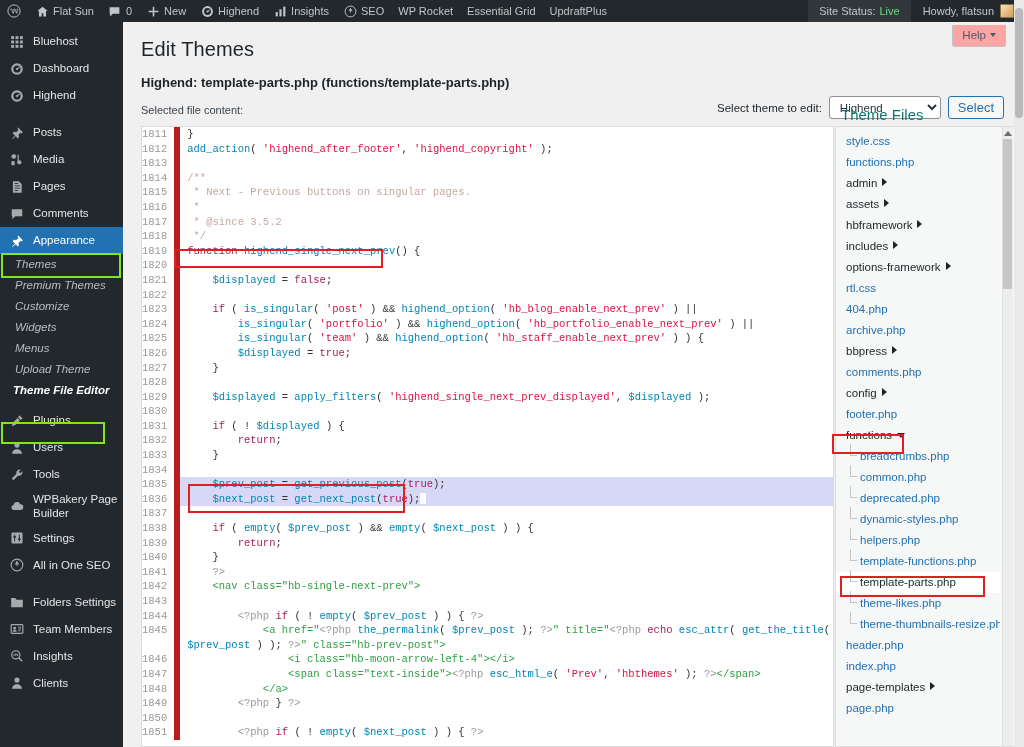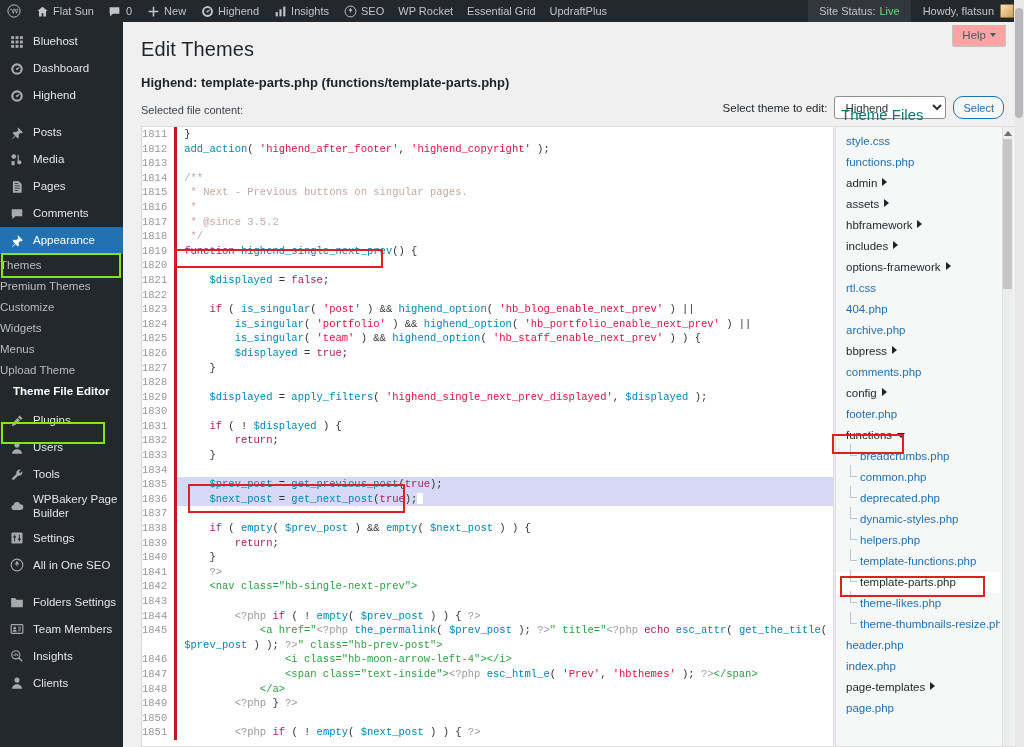--- a/index.html
+++ b/index.html
@@ -56,22 +56,22 @@
     color: #e4e4e7; line-height: 1.25;
   }
   .menu-row .mi { width: 16px; height: 16px; flex: 0 0 16px; display:inline-flex; align-items:center; justify-content:center; color:#a7aaad; }
   .menu-sep { height: 10px; }
   .menu-row.current {
     background: #2271b1; color: #fff; font-weight: 400;
     position: relative;
   }
   .menu-row.current .mi { color:#fff; }
   .submenu-row {
-    padding: 4px 8px 4px 0; font-size: 11.5px; color: #b9bcc0; min-height: 21px;
-    display:flex; align-items:flex-end;
+    padding: 4px 8px 4px 15px; font-size: 11.5px; color: #b9bcc0; min-height: 21px;
+    display:flex; align-items:flex-start;font-style:italic;
   }
   .submenu-row.active-file {
     color:#fff; font-weight:700;
   }
   .hl-green-box {
     position:absolute; border: 2px solid #7ee81f; pointer-events:none; z-index: 40;
   }
   .menu-arrow {
     position: absolute; right: -1px; top: 50%; transform: translateY(-50%);
     width: 0; height: 0; border-top: 8px solid transparent; border-bottom: 8px solid transparent;
@@ -112,22 +112,22 @@
     font-size: 11.5px; color: #1d2327;
   }
   select#theme-select {
     font-family: "Liberation Sans", sans-serif;
     font-size: 11.5px; color: #2c3338;
     background: #fff; border: 1px solid #8c8f94; border-radius: 3px;
     padding: 3px 4px 3px 6px; width: 112px; height: 23px;
   }
   #select-btn {
     font-family: "Liberation Sans", sans-serif;
-    font-size: 11px; color: #2271b1;
-    background: #f6f7f7; border: 1px solid #2271b1; border-radius: 10px;
+    font-size: 13px; color: #2271b1;
+    background: #f6f7f7; border: 1px solid #2271b1; border-radius: 3px;
     padding: 3px 9px; height: 23px; cursor: pointer;
   }
   #codeframe {
     position: absolute; left: 18px; top: 104px;
     width: 693px; height: 621px;
     background: #fff;
     border: 1px solid #dcdcde;
     overflow: hidden;
   }
   #code-scroll {
@@ -139,21 +139,21 @@
     font-family: "Liberation Mono", monospace;
     font-size: 10.5px;
     line-height: 14.6px;
     width: 100%;
   }
   table.codetable td.gutter {
     width: 33px; min-width: 33px;
     text-align: right;
     padding-right: 7px;
     color: #999; background: #fff;
-    border-right: 3px solid #b91c1c;
+    border-right: 6px solid #b91c1c;
     vertical-align: top;
     user-select: none;
     white-space: nowrap;
   }
   table.codetable td.codecell {
     padding-left: 7px; vertical-align: top;
     white-space: pre-wrap;
     color: #000;
     word-break: break-word;
   }

